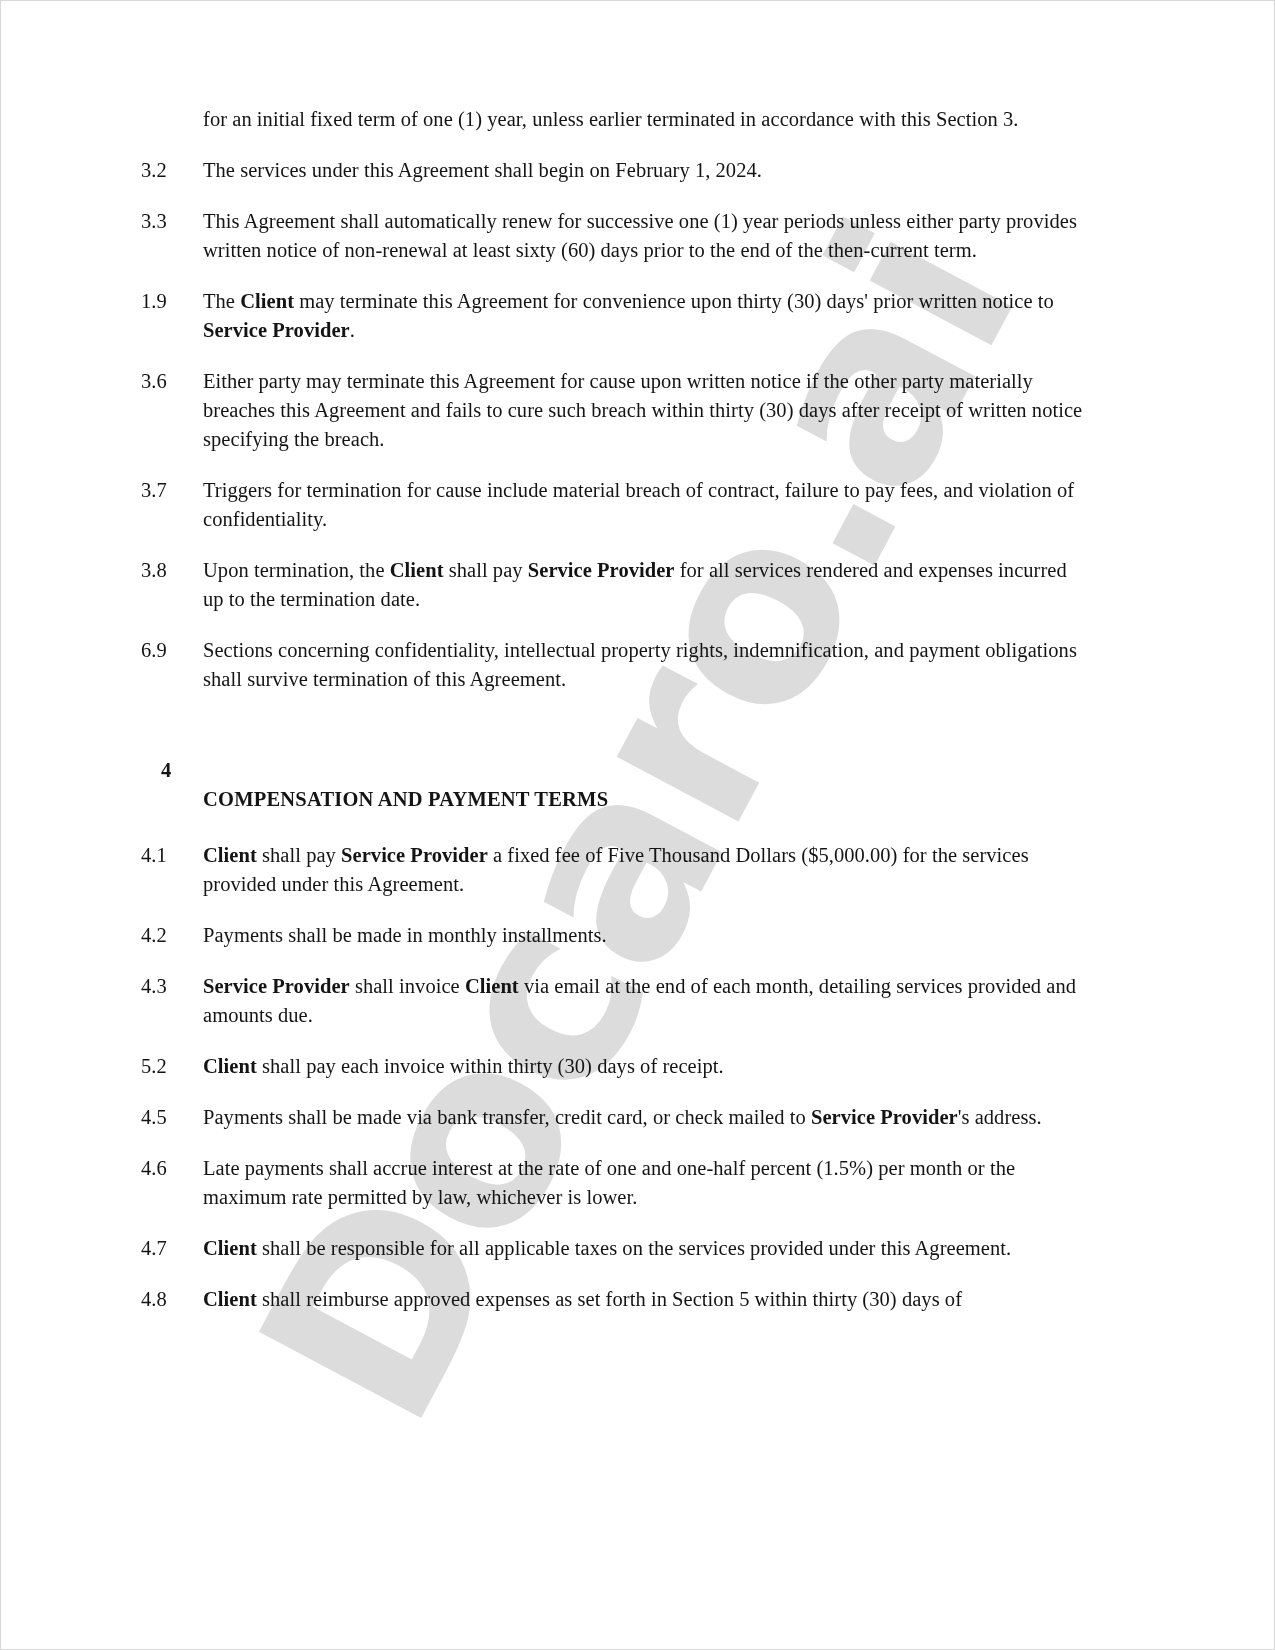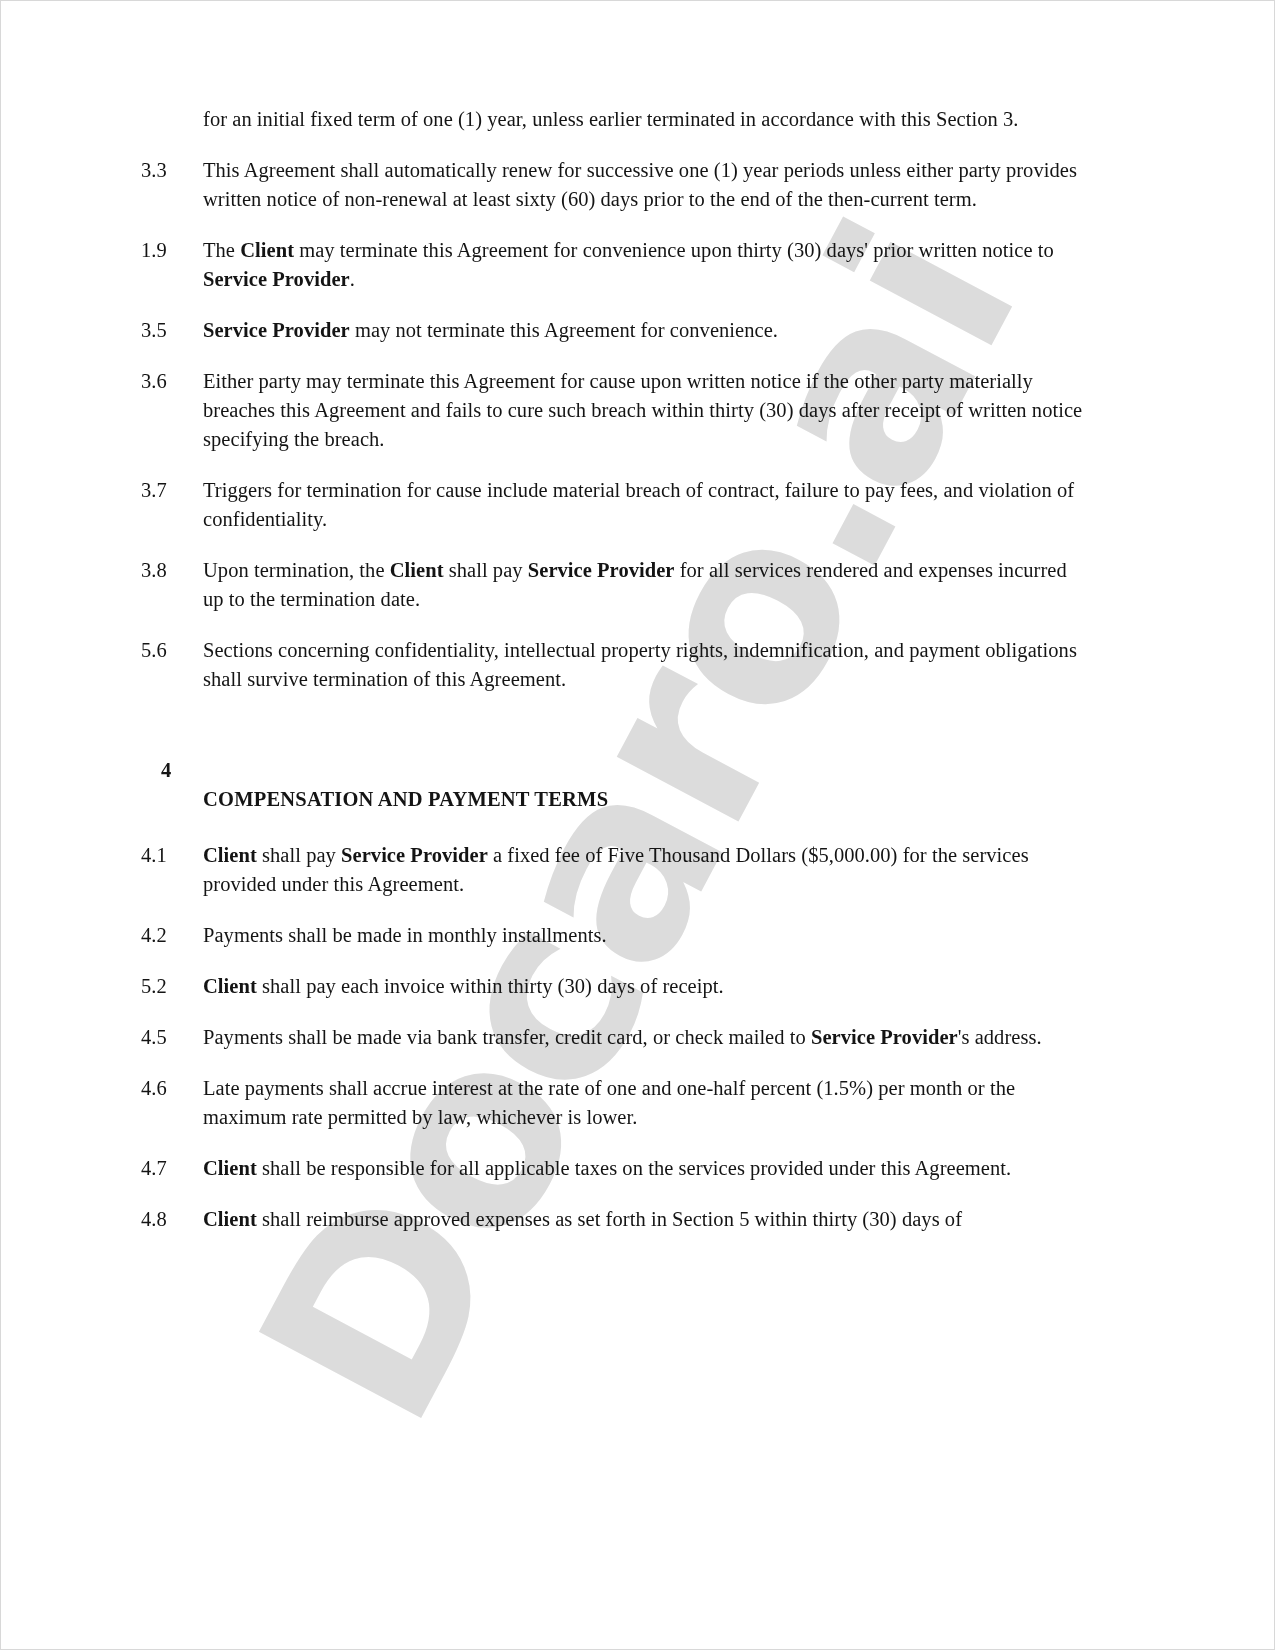--- a/index.html
+++ b/index.html
@@ -102,58 +102,62 @@
 <div class="page">
 
   <div class="watermark">Docaro.ai</div>
 
   <div class="content">
       <div class="clause continuation">
         <div class="clause-num"></div>
         <div class="clause-body">for an initial fixed term of one (1) year, unless earlier terminated in accordance with this Section 3.</div>
       </div>
       <div class="clause">
+        <div class="clause-num">3.2</div>
+        <div class="clause-body">The services under this Agreement shall begin on February 1, 2024.</div>
+      </div>
+      <div class="clause">
         <div class="clause-num">3.3</div>
         <div class="clause-body">This Agreement shall automatically renew for successive one (1) year periods unless either party provides written notice of non-renewal at least sixty (60) days prior to the end of the then-current term.</div>
       </div>
       <div class="clause">
         <div class="clause-num">1.9</div>
         <div class="clause-body">The <b>Client</b> may terminate this Agreement for convenience upon thirty (30) days' prior written notice to <b>Service Provider</b>.</div>
-      </div>
-      <div class="clause">
-        <div class="clause-num">3.5</div>
-        <div class="clause-body"><b>Service Provider</b> may not terminate this Agreement for convenience.</div>
       </div>
       <div class="clause">
         <div class="clause-num">3.6</div>
         <div class="clause-body">Either party may terminate this Agreement for cause upon written notice if the other party materially breaches this Agreement and fails to cure such breach within thirty (30) days after receipt of written notice specifying the breach.</div>
       </div>
       <div class="clause">
         <div class="clause-num">3.7</div>
         <div class="clause-body">Triggers for termination for cause include material breach of contract, failure to pay fees, and violation of confidentiality.</div>
       </div>
       <div class="clause">
         <div class="clause-num">3.8</div>
         <div class="clause-body">Upon termination, the <b>Client</b> shall pay <b>Service Provider</b> for all services rendered and expenses incurred up to the termination date.</div>
       </div>
       <div class="clause">
-        <div class="clause-num">5.6</div>
+        <div class="clause-num">6.9</div>
         <div class="clause-body">Sections concerning confidentiality, intellectual property rights, indemnification, and payment obligations shall survive termination of this Agreement.</div>
       </div>
       <div class="section-heading">
         <div class="sec-num">4</div>
         <div class="sec-title">COMPENSATION AND PAYMENT TERMS</div>
       </div>
       <div class="clause">
         <div class="clause-num">4.1</div>
         <div class="clause-body"><b>Client</b> shall pay <b>Service Provider</b> a fixed fee of Five Thousand Dollars ($5,000.00) for the services provided under this Agreement.</div>
       </div>
       <div class="clause">
         <div class="clause-num">4.2</div>
         <div class="clause-body">Payments shall be made in monthly installments.</div>
+      </div>
+      <div class="clause">
+        <div class="clause-num">4.3</div>
+        <div class="clause-body"><b>Service Provider</b> shall invoice <b>Client</b> via email at the end of each month, detailing services provided and amounts due.</div>
       </div>
       <div class="clause">
         <div class="clause-num">5.2</div>
         <div class="clause-body"><b>Client</b> shall pay each invoice within thirty (30) days of receipt.</div>
       </div>
       <div class="clause">
         <div class="clause-num">4.5</div>
         <div class="clause-body">Payments shall be made via bank transfer, credit card, or check mailed to <b>Service Provider</b>'s address.</div>
       </div>
       <div class="clause">

